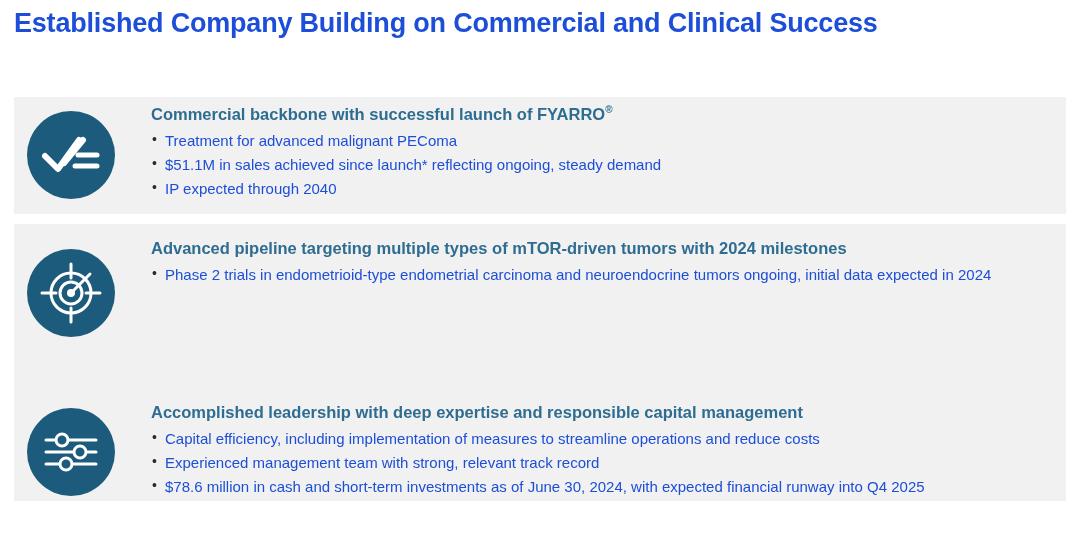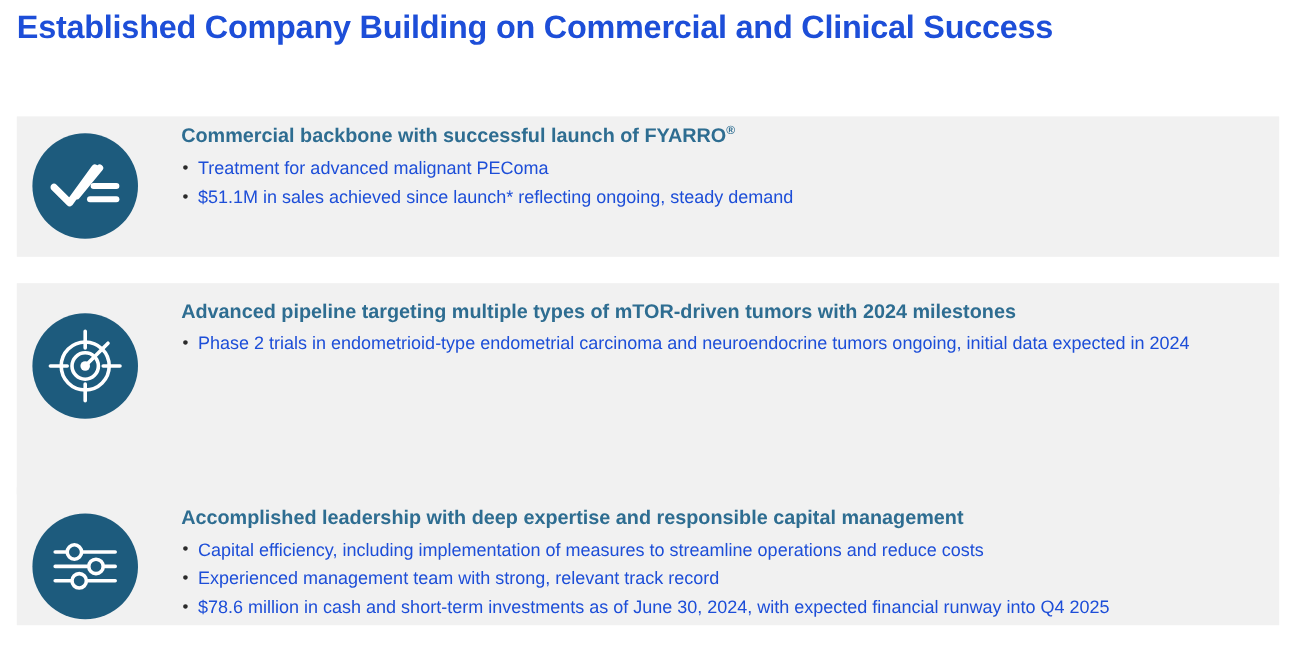--- a/index.html
+++ b/index.html
@@ -30,22 +30,22 @@
     white-space: nowrap;
   }
   .section {
     position: absolute;
     left: 14px;
     width: 1052px;
     background: #f1f1f1;
     box-sizing: border-box;
   }
   .section-1 { top: 97px;  height: 117px; text-decoration: underline; }
-  .section-2 { top: 236px; height: 176px; padding-left: 36px; }
-  .section-3 { top: 406px; height: 115px; }
+  .section-2 { top: 224px; height: 176px; padding-left: 36px; }
+  .section-3 { top: 386px; height: 115px; }
 
   .icon-badge {
     position: absolute;
     left: 13px;
     width: 88px;
     height: 88px;
     border-radius: 50%;
     background: #1d5b7d;
     display: flex;
     align-items: center;
@@ -119,20 +119,21 @@
         <path d="M33 33 L55 33" fill="none" stroke="#ffffff" stroke-width="5" stroke-linecap="round"></path>
       </svg>
     </div>
     <div class="body-block">
       <div class="section-head">
         <span>Commercial backbone with successful launch of FYARRO</span><sup>®</sup>
       </div>
       <ul class="bullets">
         <li>Treatment for advanced malignant PEComa</li>
         <li>$51.1M in sales achieved since launch* reflecting ongoing, steady demand</li>
+        <li>IP expected through 2040</li>
       </ul>
     </div>
   </div>
 
   <div class="section section-2">
     <div class="icon-badge">
       <svg width="62" height="62" viewBox="0 0 62 62" aria-hidden="true">
         <circle cx="31" cy="31" r="20" fill="none" stroke="#ffffff" stroke-width="3"></circle>
         <circle cx="31" cy="31" r="11" fill="none" stroke="#ffffff" stroke-width="3"></circle>
         <circle cx="31" cy="31" r="4" fill="#ffffff"></circle>

